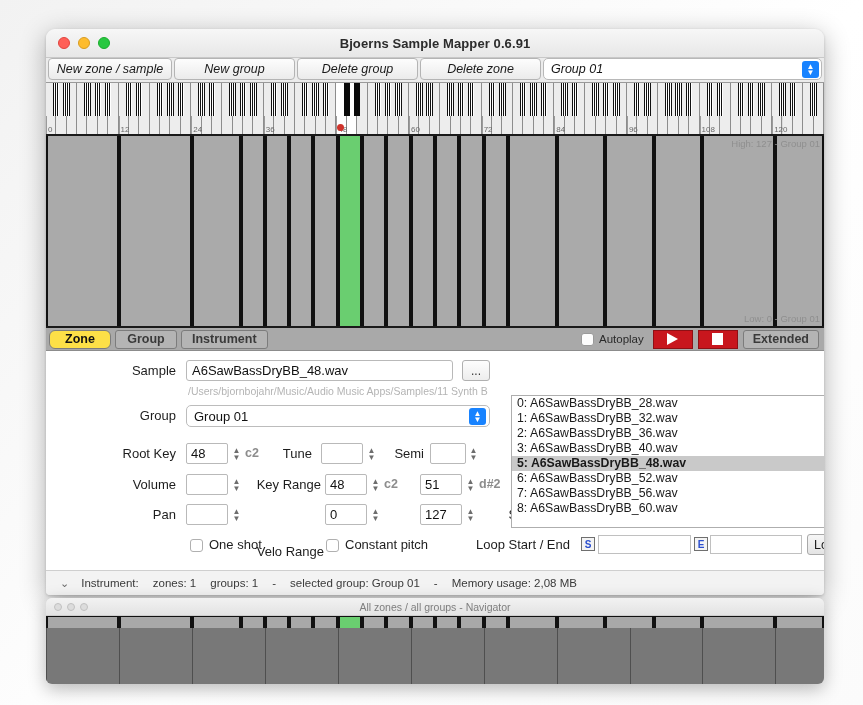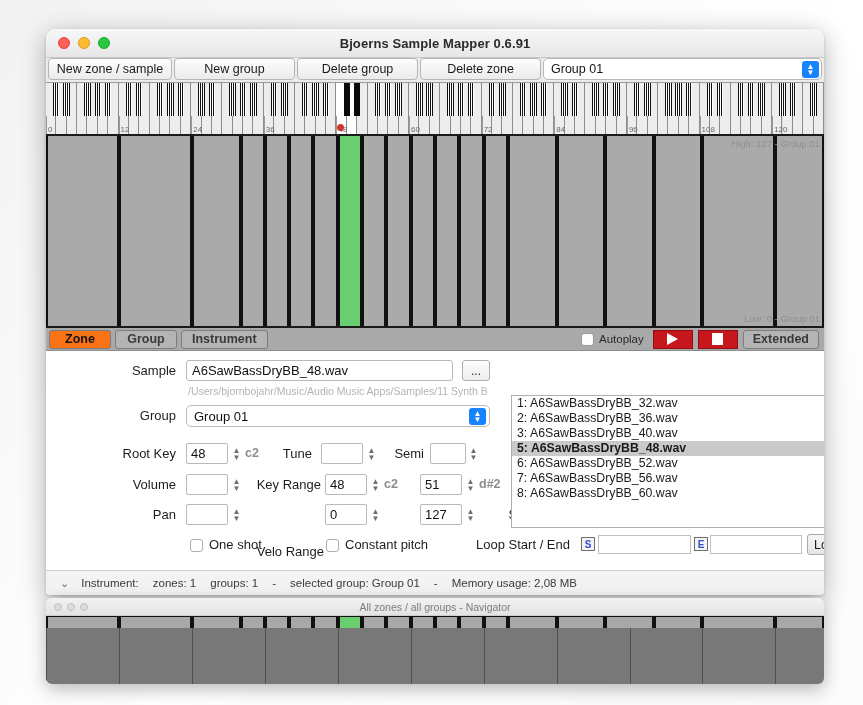--- a/index.html
+++ b/index.html
@@ -35,21 +35,21 @@
   .tl.red { background: #ff5f57; border: 0.5px solid #e0443e; }
   .tl.yel { background: #febc2e; border: 0.5px solid #d89c21; }
   .tl.grn { background: #28c840; border: 0.5px solid #1aac2c; }
   .win-title {
     position: absolute; left: 0; right: 0; text-align: center;
     font-size: 13px; font-weight: bold; color: #2b2b2b;
     letter-spacing: 0.1px;
   }
 
   
-  .toolbar { display: flex; height: 24px; background: #ececec; padding: 0 0 0 0; }
+  .toolbar { display: flex; height: 24px; background: #ececec; padding: 0 0 0 0; font-style: italic; }
   .tb-btn {
     flex: 0 0 auto;
     border: 1px solid #b4b4b4;
     border-radius: 4px;
     background: linear-gradient(#fdfdfd, #ebebeb);
     font-size: 12.5px; color: #1a1a1a;
     display: flex; align-items: center; justify-content: center;
     margin-right: 2px;
     height: 22px;
   }
@@ -138,21 +138,21 @@
     border-bottom: 1px solid #8c8c8c;
   }
   .tab {
     height: 19px; min-width: 62px; padding: 0 10px;
     border: 1px solid #7c7c7c; border-radius: 3px;
     background: #b4b4b4; color: #3a3a3a;
     font-size: 12.5px; font-weight: bold;
     display: flex; align-items: center; justify-content: center;
     margin-right: 4px;
   }
-  .tab.active { background: #f97316; color: #111; }
+  .tab.active { background: #fde047; color: #111; border-radius: 6px; }
   .tab-spacer { flex: 1; }
   .ap-box {
     width: 13px; height: 13px; border-radius: 3px;
     background: #fdfdfd; border: 1px solid #9a9a9a; margin-right: 5px;
   }
   .ap-label { font-size: 11.5px; color: #2a2a2a; margin-right: 9px; }
   .transport {
     width: 40px; height: 19px; background: #c8161d; border: 1px solid #8e0f14;
     display: flex; align-items: center; justify-content: center; margin-right: 5px;
   }
@@ -589,20 +589,21 @@
     <div class="se-badge" style="left:535px; top:186px;">S</div>
     <div class="se-field" style="left:552px; top:184px; width:93px;"></div>
     <div class="se-badge" style="left:648px; top:186px;">E</div>
     <div class="se-field" style="left:664px; top:184px; width:92px;"></div>
     <div class="sm-btn" style="left:761px; top:183px;">Load</div>
 
   </div>
 
   <div class="listbox">
     <div id="list-layer">
+        <div class="li">0: A6SawBassDryBB_28.wav</div>
         <div class="li">1: A6SawBassDryBB_32.wav</div>
         <div class="li">2: A6SawBassDryBB_36.wav</div>
         <div class="li">3: A6SawBassDryBB_40.wav</div>
         <div class="li sel">5: A6SawBassDryBB_48.wav</div>
         <div class="li">6: A6SawBassDryBB_52.wav</div>
         <div class="li">7: A6SawBassDryBB_56.wav</div>
         <div class="li">8: A6SawBassDryBB_60.wav</div>
       </div>
 
   </div>

